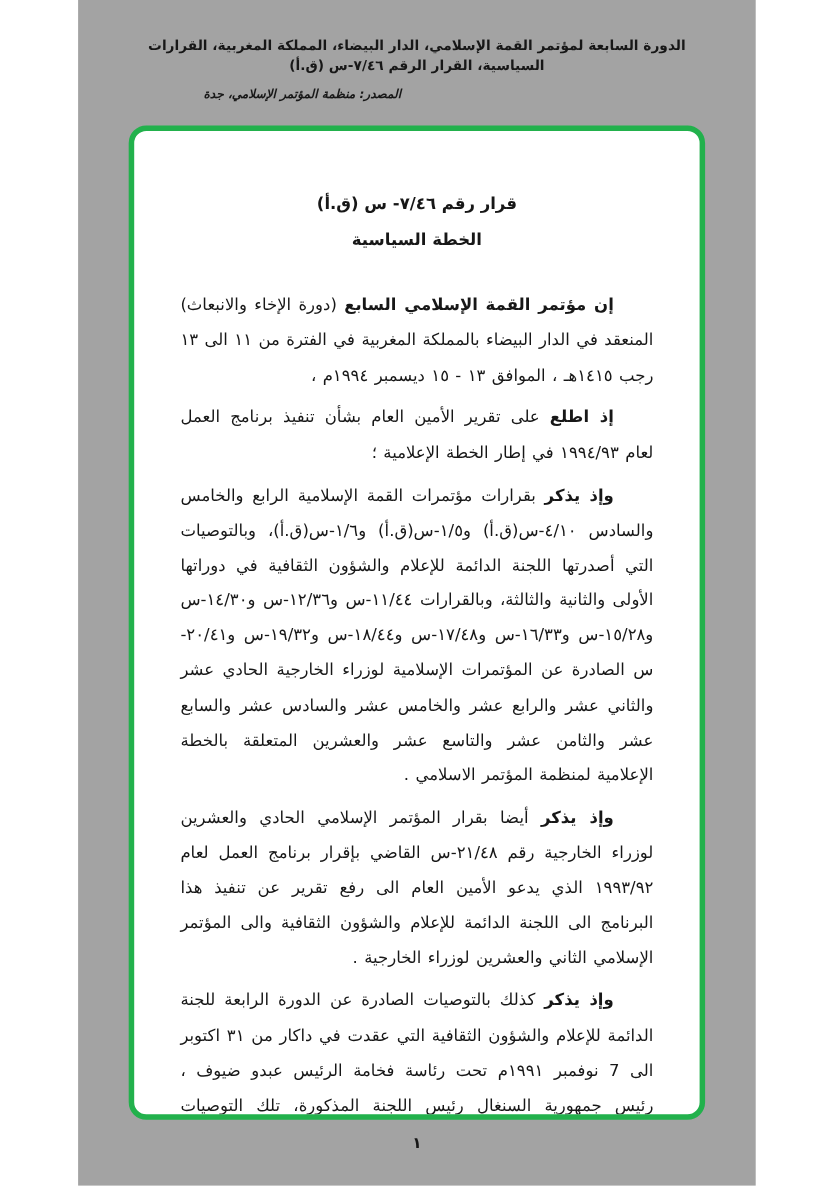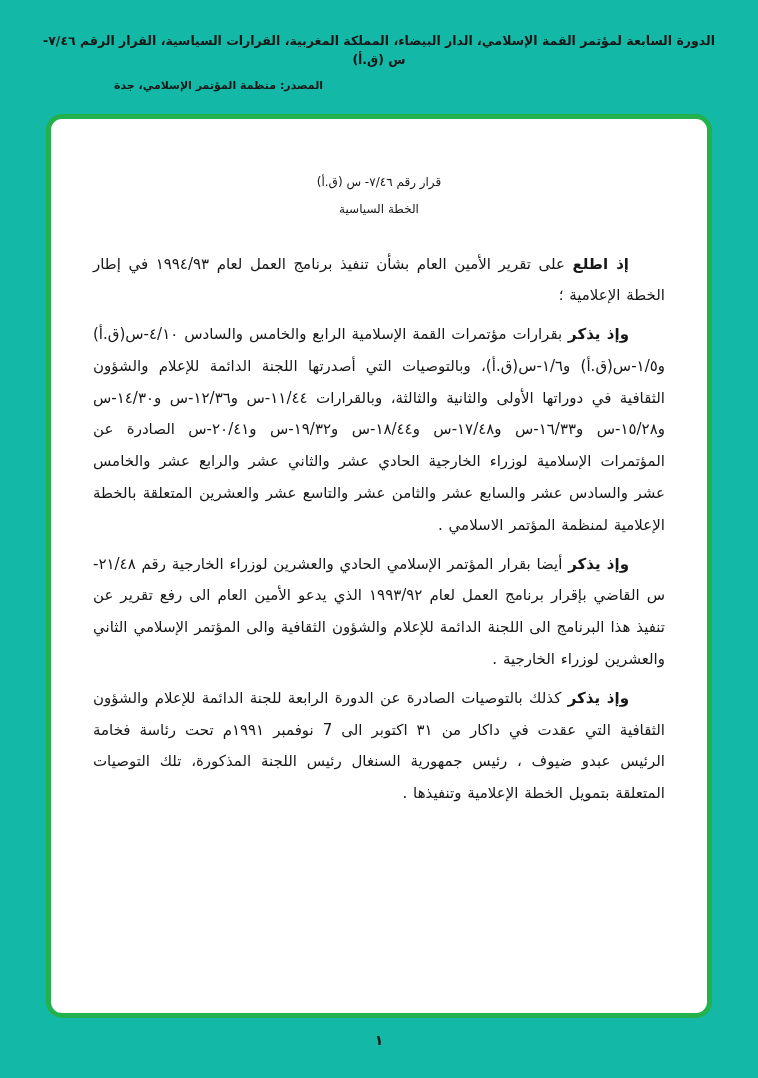--- a/index.html
+++ b/index.html
@@ -6,57 +6,58 @@
     --frame-green:#22b14c;
     --ink:#171717;
   }
   *{box-sizing:border-box;}
   html,body{margin:0;padding:0;background:#ffffff;}
   body{
     font-family:"DejaVu Sans", sans-serif;
     color:var(--ink);
   }
   .page{
-    width:758px;
+    width:616px;
     height:1078px;
     margin:0 auto;
     direction:rtl;
     padding-top:32px;
     position:relative;
-    background:#14b8a6;
+    background:#a3a3a3;
   }
   .doc-header{
     padding:0 36px;
   }
   .header-line1{
     font-weight:bold;
     font-size:12.5px;
     text-align:center;
     line-height:1.5;
   }
   .header-line2{
     font-weight:bold;
     font-size:11px;
     margin-top:9px;
     text-align:left;
     padding-left:78px;
+    font-style:italic;
   }
   .frame{
     margin:22px 46px 0;
     height:904px;
     border:5px solid var(--frame-green);
     border-radius:16px;
     padding:50px 42px 0;
     overflow:hidden;
     background:#ffffff;
   }
   .doc-title{
     text-align:center;
-    font-weight:normal;
-    font-size:12px;
+    font-weight:bold;
+    font-size:15px;
     line-height:2.25;
     margin-bottom:26px;
   }
   .doc-body{
     font-size:15px;
     line-height:2.12;
     text-align:justify;
     text-align-last:right;
     word-spacing:1px;
   }
@@ -87,20 +88,24 @@
   <div class="frame">
     <div class="content">
 
       <div class="doc-title">
         <div>قرار رقم ٧/٤٦- س (ق.أ)</div>
         <div>الخطة السياسية</div>
       </div>
 
       <div class="doc-body">
 
+        <p>
+          <strong>إن مؤتمر القمة الإسلامي السابع</strong>
+          <span>(دورة الإخاء والانبعاث) المنعقد في الدار البيضاء بالمملكة المغربية في الفترة من ١١ الى ١٣ رجب ١٤١٥هـ ، الموافق ١٣ - ١٥ ديسمبر ١٩٩٤م ،</span>
+        </p>
 
         <p>
           <strong>إذ اطلع</strong>
           <span>على تقرير الأمين العام بشأن تنفيذ برنامج العمل لعام ١٩٩٤/٩٣ في إطار الخطة الإعلامية ؛</span>
         </p>
 
         <p>
           <strong>وإذ يذكر</strong>
           <span>بقرارات مؤتمرات القمة الإسلامية الرابع والخامس والسادس ٤/١٠-س(ق.أ) و١/٥-س(ق.أ) و١/٦-س(ق.أ)، وبالتوصيات التي أصدرتها اللجنة الدائمة للإعلام والشؤون الثقافية في دوراتها الأولى والثانية والثالثة، وبالقرارات ١١/٤٤-س و١٢/٣٦-س و١٤/٣٠-س و١٥/٢٨-س و١٦/٣٣-س و١٧/٤٨-س و١٨/٤٤-س و١٩/٣٢-س و٢٠/٤١-س الصادرة عن المؤتمرات الإسلامية لوزراء الخارجية الحادي عشر والثاني عشر والرابع عشر والخامس عشر والسادس عشر والسابع عشر والثامن عشر والتاسع عشر والعشرين المتعلقة بالخطة الإعلامية لمنظمة المؤتمر الاسلامي .</span>
         </p>

